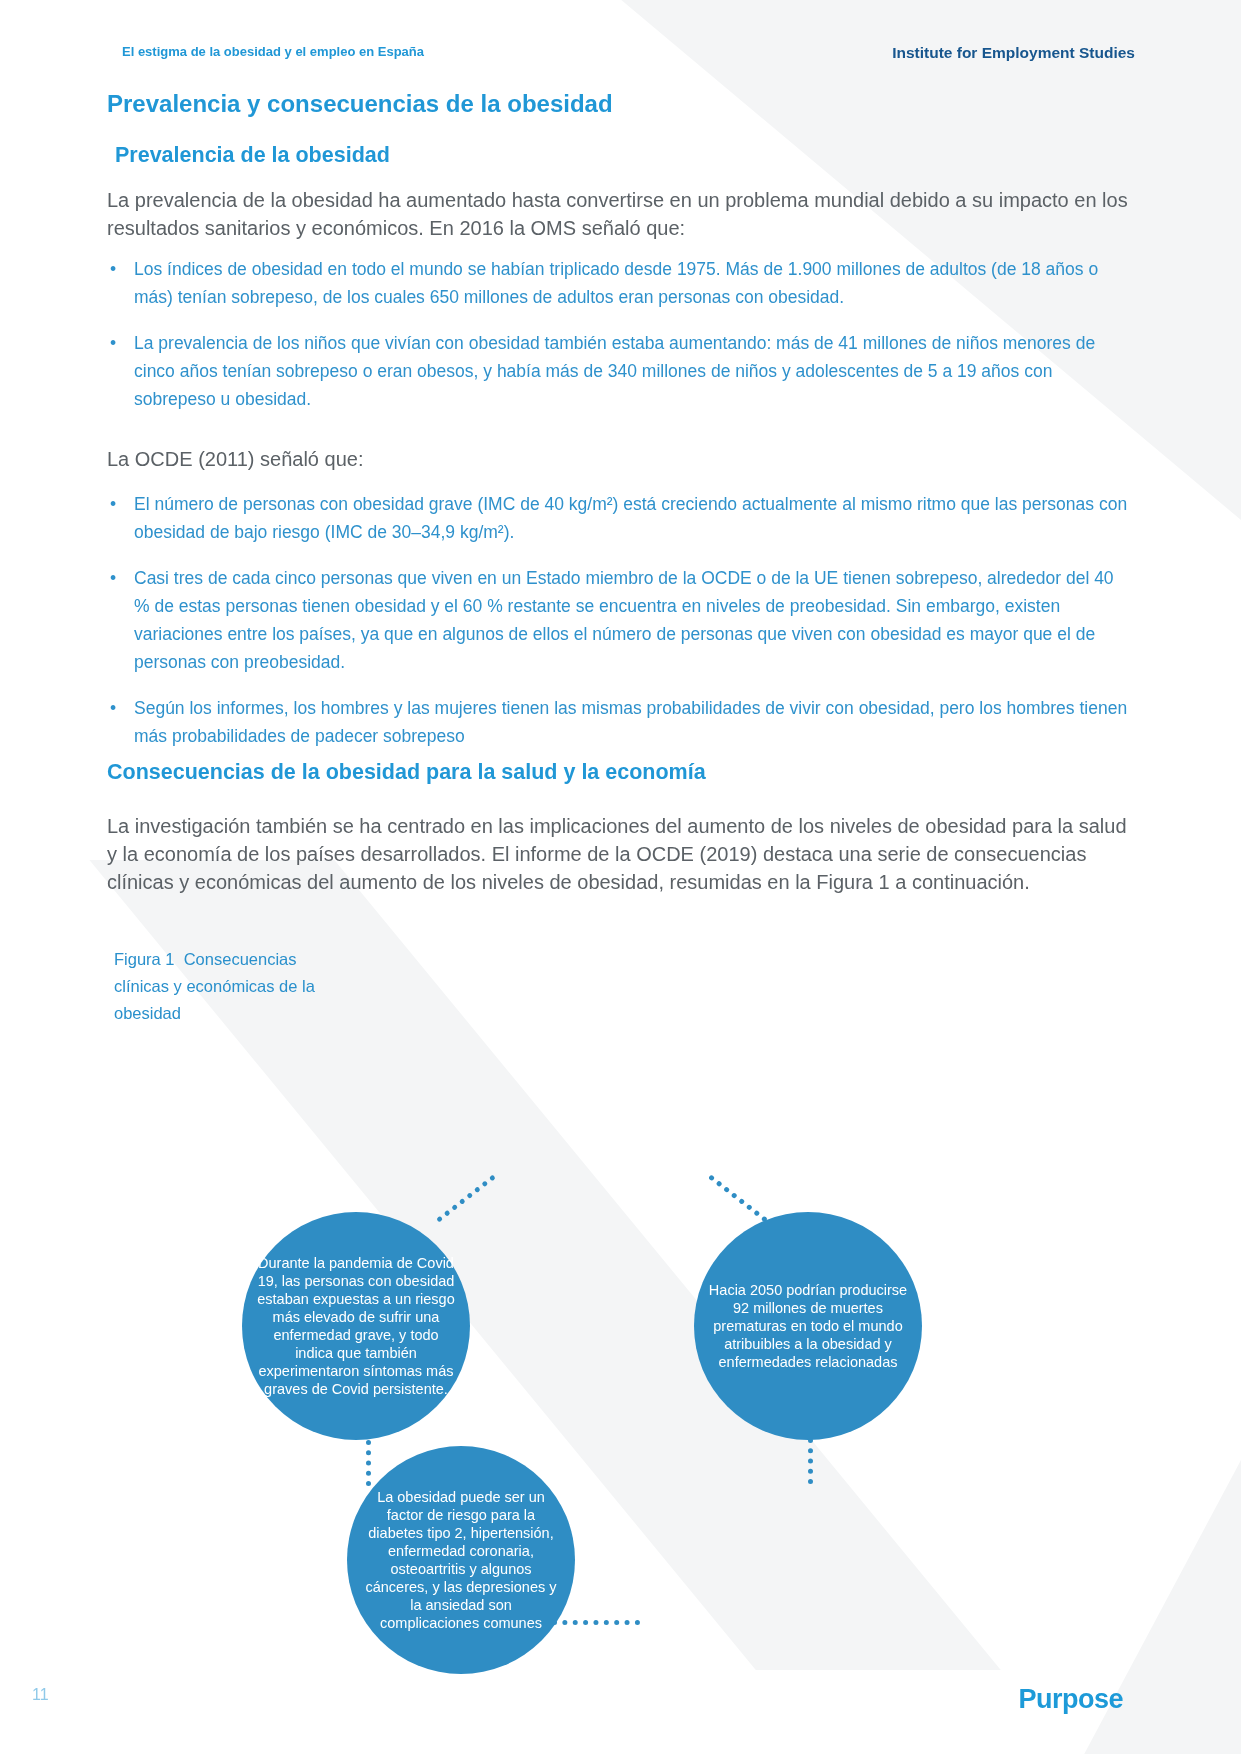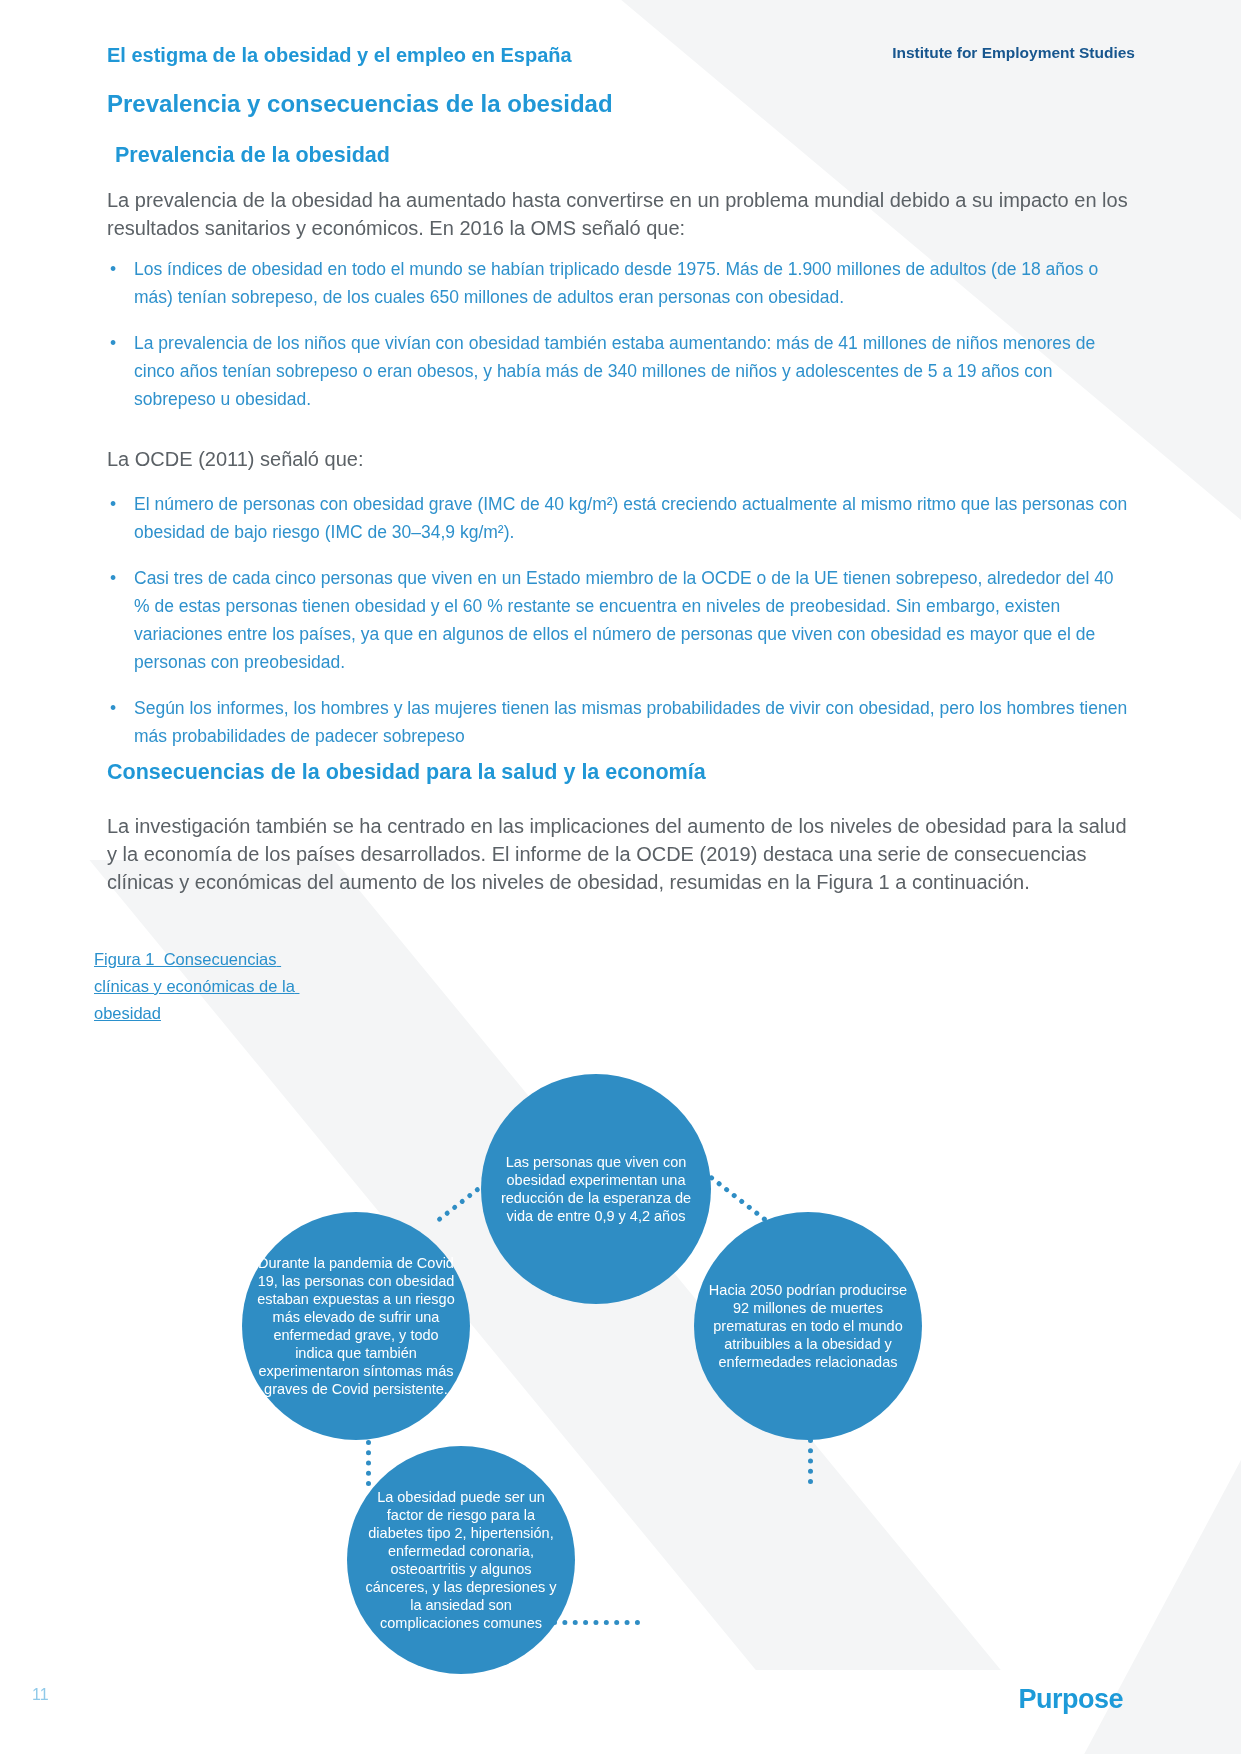--- a/index.html
+++ b/index.html
@@ -10,21 +10,21 @@
   .bg-shape{position:absolute;background:#f4f5f6;z-index:0;}
   #bgTopRight{left:560px;top:0;width:681px;height:520px;
     clip-path:polygon(9% 0,100% 0,100% 100%);}
   #bgMidBand{left:60px;top:860px;width:980px;height:810px;
     clip-path:polygon(3% 0,28% 0,96% 100%,71% 100%);}
   #bgBottomRight{left:1040px;top:1460px;width:201px;height:294px;
     clip-path:polygon(100% 0,100% 100%,22% 100%);}
 
   .header{position:absolute;left:107px;top:44px;width:1028px;display:flex;
     justify-content:space-between;z-index:2;}
-  .header .left{color:#2097d6;font-weight:bold;font-size:20px;}
+  .header .left{color:#2097d6;font-weight:bold;font-size:13px;margin-left:15px;}
   .header .right{color:#17568e;font-weight:bold;font-size:15.5px;}
 
   .h1{position:absolute;left:107px;top:90px;width:1028px;color:#2097d6;
     font-size:24px;font-weight:bold;z-index:2;}
   .h2{position:absolute;left:107px;color:#2097d6;font-size:21.5px;font-weight:bold;z-index:2;}
   #h2a{top:143px;margin-left:8px;}
   #h2b{top:760px;}
 
   .body-par{position:absolute;left:107px;width:1022px;color:#5b6166;
     font-size:20px;line-height:28px;z-index:2;}
@@ -33,22 +33,22 @@
   #p3{top:812px;}
 
   .blue-list{position:absolute;left:107px;width:1022px;margin:0;padding:0;
     list-style:none;z-index:2;}
   #ul1{top:255px;}
   #ul2{top:490px;}
   .blue-list li{position:relative;padding-left:27px;margin-bottom:18px;
     color:#2e91cc;font-size:17.5px;line-height:28px;}
   .blue-list li .marker{position:absolute;left:3px;top:0;color:#2e91cc;}
 
-  .fig-caption{position:absolute;left:94px;top:946px;width:235px;color:#2a90cc;
-    font-size:16.5px;line-height:27px;z-index:2;white-space:pre-wrap;text-decoration:underline;}
+  .fig-caption{position:absolute;left:114px;top:946px;width:235px;color:#2a90cc;
+    font-size:16.5px;line-height:27px;z-index:2;white-space:pre-wrap;}
 
   .bubble{position:absolute;border-radius:50%;background:#2f8dc4;color:#ffffff;
     display:flex;align-items:center;justify-content:center;text-align:center;
     box-sizing:border-box;padding:14px;font-size:14.5px;line-height:18px;z-index:3;}
   #bubbleTop{left:481px;top:1074px;width:230px;height:230px;}
   #bubbleLeft{left:242px;top:1212px;width:228px;height:228px;}
   #bubbleRight{left:694px;top:1212px;width:228px;height:228px;}
   #bubbleBottomLeft{left:347px;top:1446px;width:228px;height:228px;}
   #bubbleBottomRight{left:614px;top:1455px;width:228px;height:228px;}
 
@@ -116,21 +116,20 @@
   <div class="body-par" id="p3">La investigación también se ha centrado en las implicaciones del aumento de los niveles de obesidad para la salud y la economía de los países desarrollados. El informe de la OCDE (2019) destaca una serie de consecuencias clínicas y económicas del aumento de los niveles de obesidad, resumidas en la Figura 1 a continuación.</div>
 
   <div class="fig-caption">Figura 1  Consecuencias clínicas y económicas de la obesidad</div>
 
   <div class="connector h" id="conTopLeft"></div>
   <div class="connector h" id="conTopRight"></div>
   <div class="connector v" id="conLeftVert"></div>
   <div class="connector v" id="conRightVert"></div>
   <div class="connector h" id="conBottomHoriz"></div>
 
-  <div class="bubble" id="bubbleTop">Las personas que viven con obesidad  experimentan una reducción de la esperanza de vida de entre 0,9 y 4,2 años</div>
   <div class="bubble" id="bubbleLeft">Durante la pandemia de Covid 19, las personas con obesidad estaban expuestas a un riesgo más elevado de sufrir una enfermedad grave, y todo indica que también experimentaron síntomas más graves de Covid persistente.</div>
   <div class="bubble" id="bubbleRight">Hacia 2050 podrían producirse 92 millones de muertes prematuras en todo el mundo atribuibles a la obesidad y enfermedades relacionadas</div>
   <div class="bubble" id="bubbleBottomLeft">La obesidad puede ser un factor de riesgo para la diabetes tipo 2, hipertensión, enfermedad coronaria, osteoartritis y algunos cánceres, y las depresiones y la ansiedad son complicaciones comunes</div>
 
   <div class="page-number">11</div>
   <div class="logo">Purpose</div>
 
 </div>
 
 </body></html>

